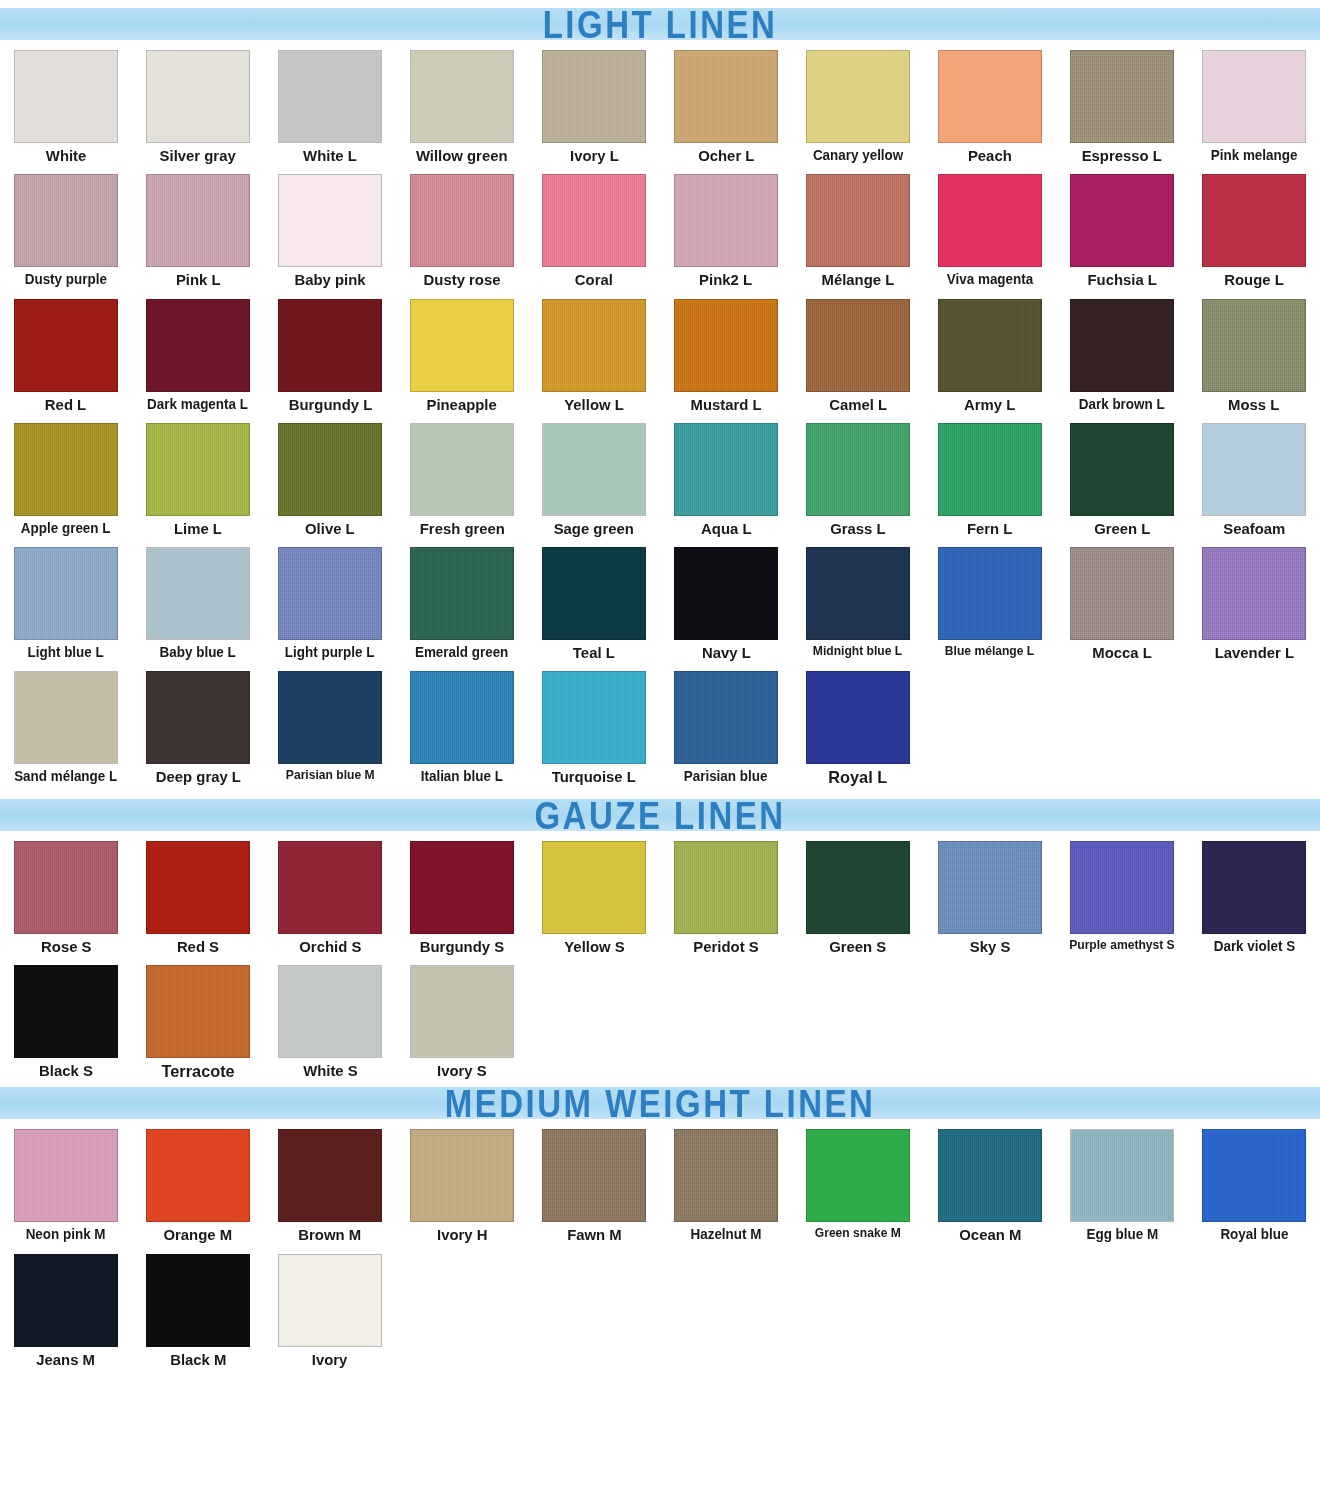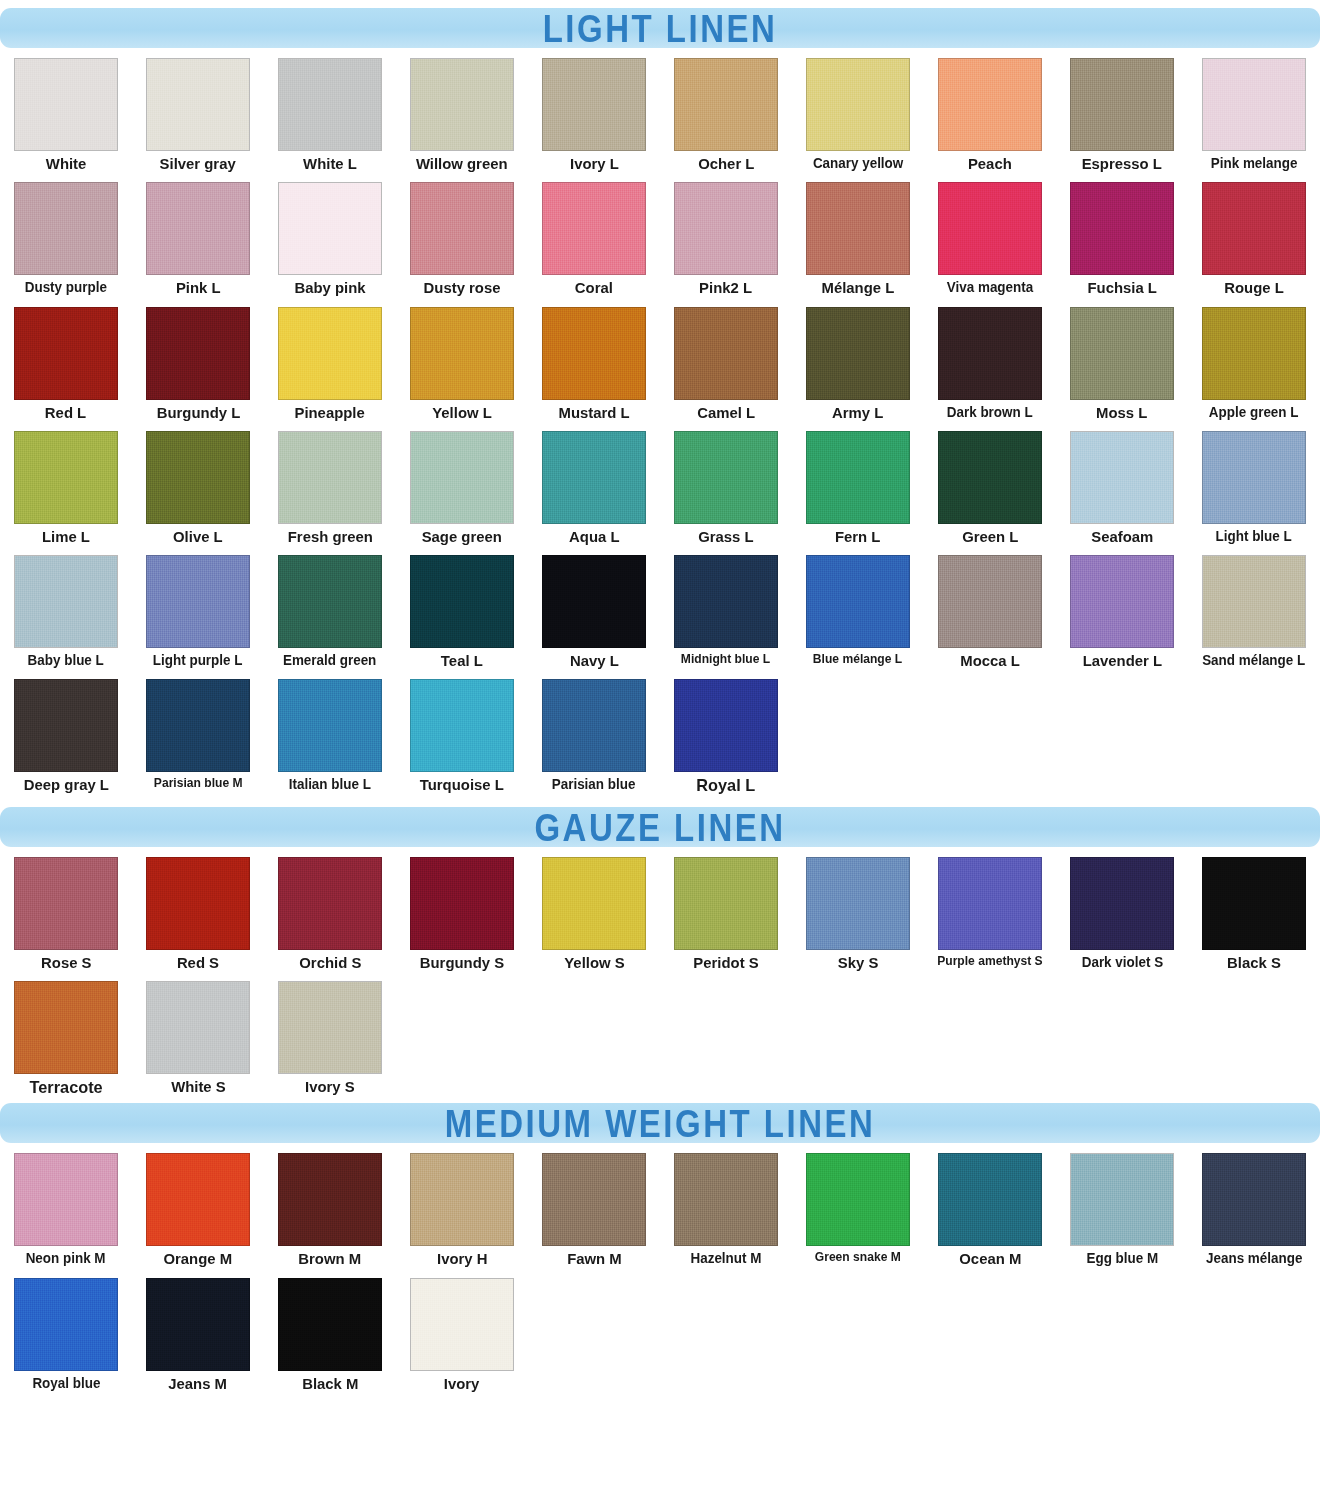--- a/index.html
+++ b/index.html
@@ -18,28 +18,27 @@
   .sheet {
     position: relative;
     width: 1320px;
     height: 1500px;
     background: #ffffff;
   }
 
   
   .band {
     width: 1320px;
-    height: 40px;
+    height: 32px;
     background: #ace0f7;
     background: linear-gradient(180deg, #b5dff5 0%, #a9d8f2 55%, #c3e4f6 100%);
     display: flex;
     align-items: center;
     justify-content: center;
     box-sizing: border-box;
-    border-radius: 11px;
   }
   .band-title {
     font-family: "Liberation Sans", sans-serif;
     font-weight: bold;
     font-size: 33px;
     letter-spacing: 2.5px;
     color: #2e7ec2;
     line-height: 1;
     white-space: nowrap;
     transform: scaleY(1.15);
@@ -189,20 +188,24 @@
       </div>
       <div class="cell">
         <div class="swatch" style="background-color: rgb(185, 47, 67);"></div>
         <div class="caption">Rouge L</div>
       </div>
       <div class="cell">
         <div class="swatch" style="background-color: rgb(153, 28, 20);"></div>
         <div class="caption">Red L</div>
       </div>
       <div class="cell">
+        <div class="swatch" style="background-color: rgb(107, 20, 39);"></div>
+        <div class="caption sm">Dark magenta L</div>
+      </div>
+      <div class="cell">
         <div class="swatch" style="background-color: rgb(110, 22, 27);"></div>
         <div class="caption">Burgundy L</div>
       </div>
       <div class="cell">
         <div class="swatch" style="background-color: rgb(236, 206, 67);"></div>
         <div class="caption">Pineapple</div>
       </div>
       <div class="cell">
         <div class="swatch" style="background-color: rgb(207, 150, 42);"></div>
         <div class="caption">Yellow L</div>
@@ -361,20 +364,24 @@
       </div>
       <div class="cell">
         <div class="swatch" style="background-color: rgb(214, 193, 60);"></div>
         <div class="caption">Yellow S</div>
       </div>
       <div class="cell">
         <div class="swatch" style="background-color: rgb(159, 173, 80);"></div>
         <div class="caption">Peridot S</div>
       </div>
       <div class="cell">
+        <div class="swatch" style="background-color: rgb(31, 67, 48);"></div>
+        <div class="caption">Green S</div>
+      </div>
+      <div class="cell">
         <div class="swatch" style="background-color: rgb(106, 140, 187);"></div>
         <div class="caption">Sky S</div>
       </div>
       <div class="cell">
         <div class="swatch" style="background-color: rgb(90, 90, 184);"></div>
         <div class="caption xs">Purple amethyst S</div>
       </div>
       <div class="cell">
         <div class="swatch" style="background-color: rgb(42, 36, 80);"></div>
         <div class="caption sm">Dark violet S</div>
@@ -433,24 +440,20 @@
       </div>
       <div class="cell">
         <div class="swatch" style="background-color: rgb(33, 106, 125);"></div>
         <div class="caption">Ocean M</div>
       </div>
       <div class="cell">
         <div class="swatch light-border" style="background-color: rgb(139, 178, 189);"></div>
         <div class="caption sm">Egg blue M</div>
       </div>
       <div class="cell">
-        <div class="swatch" style="background-color: rgb(52, 62, 85);"></div>
-        <div class="caption sm">Jeans mélange</div>
-      </div>
-      <div class="cell">
         <div class="swatch" style="background-color: rgb(41, 99, 200);"></div>
         <div class="caption sm">Royal blue</div>
       </div>
       <div class="cell">
         <div class="swatch" style="background-color: rgb(17, 23, 35);"></div>
         <div class="caption">Jeans M</div>
       </div>
       <div class="cell">
         <div class="swatch" style="background-color: rgb(12, 12, 12);"></div>
         <div class="caption">Black M</div>

